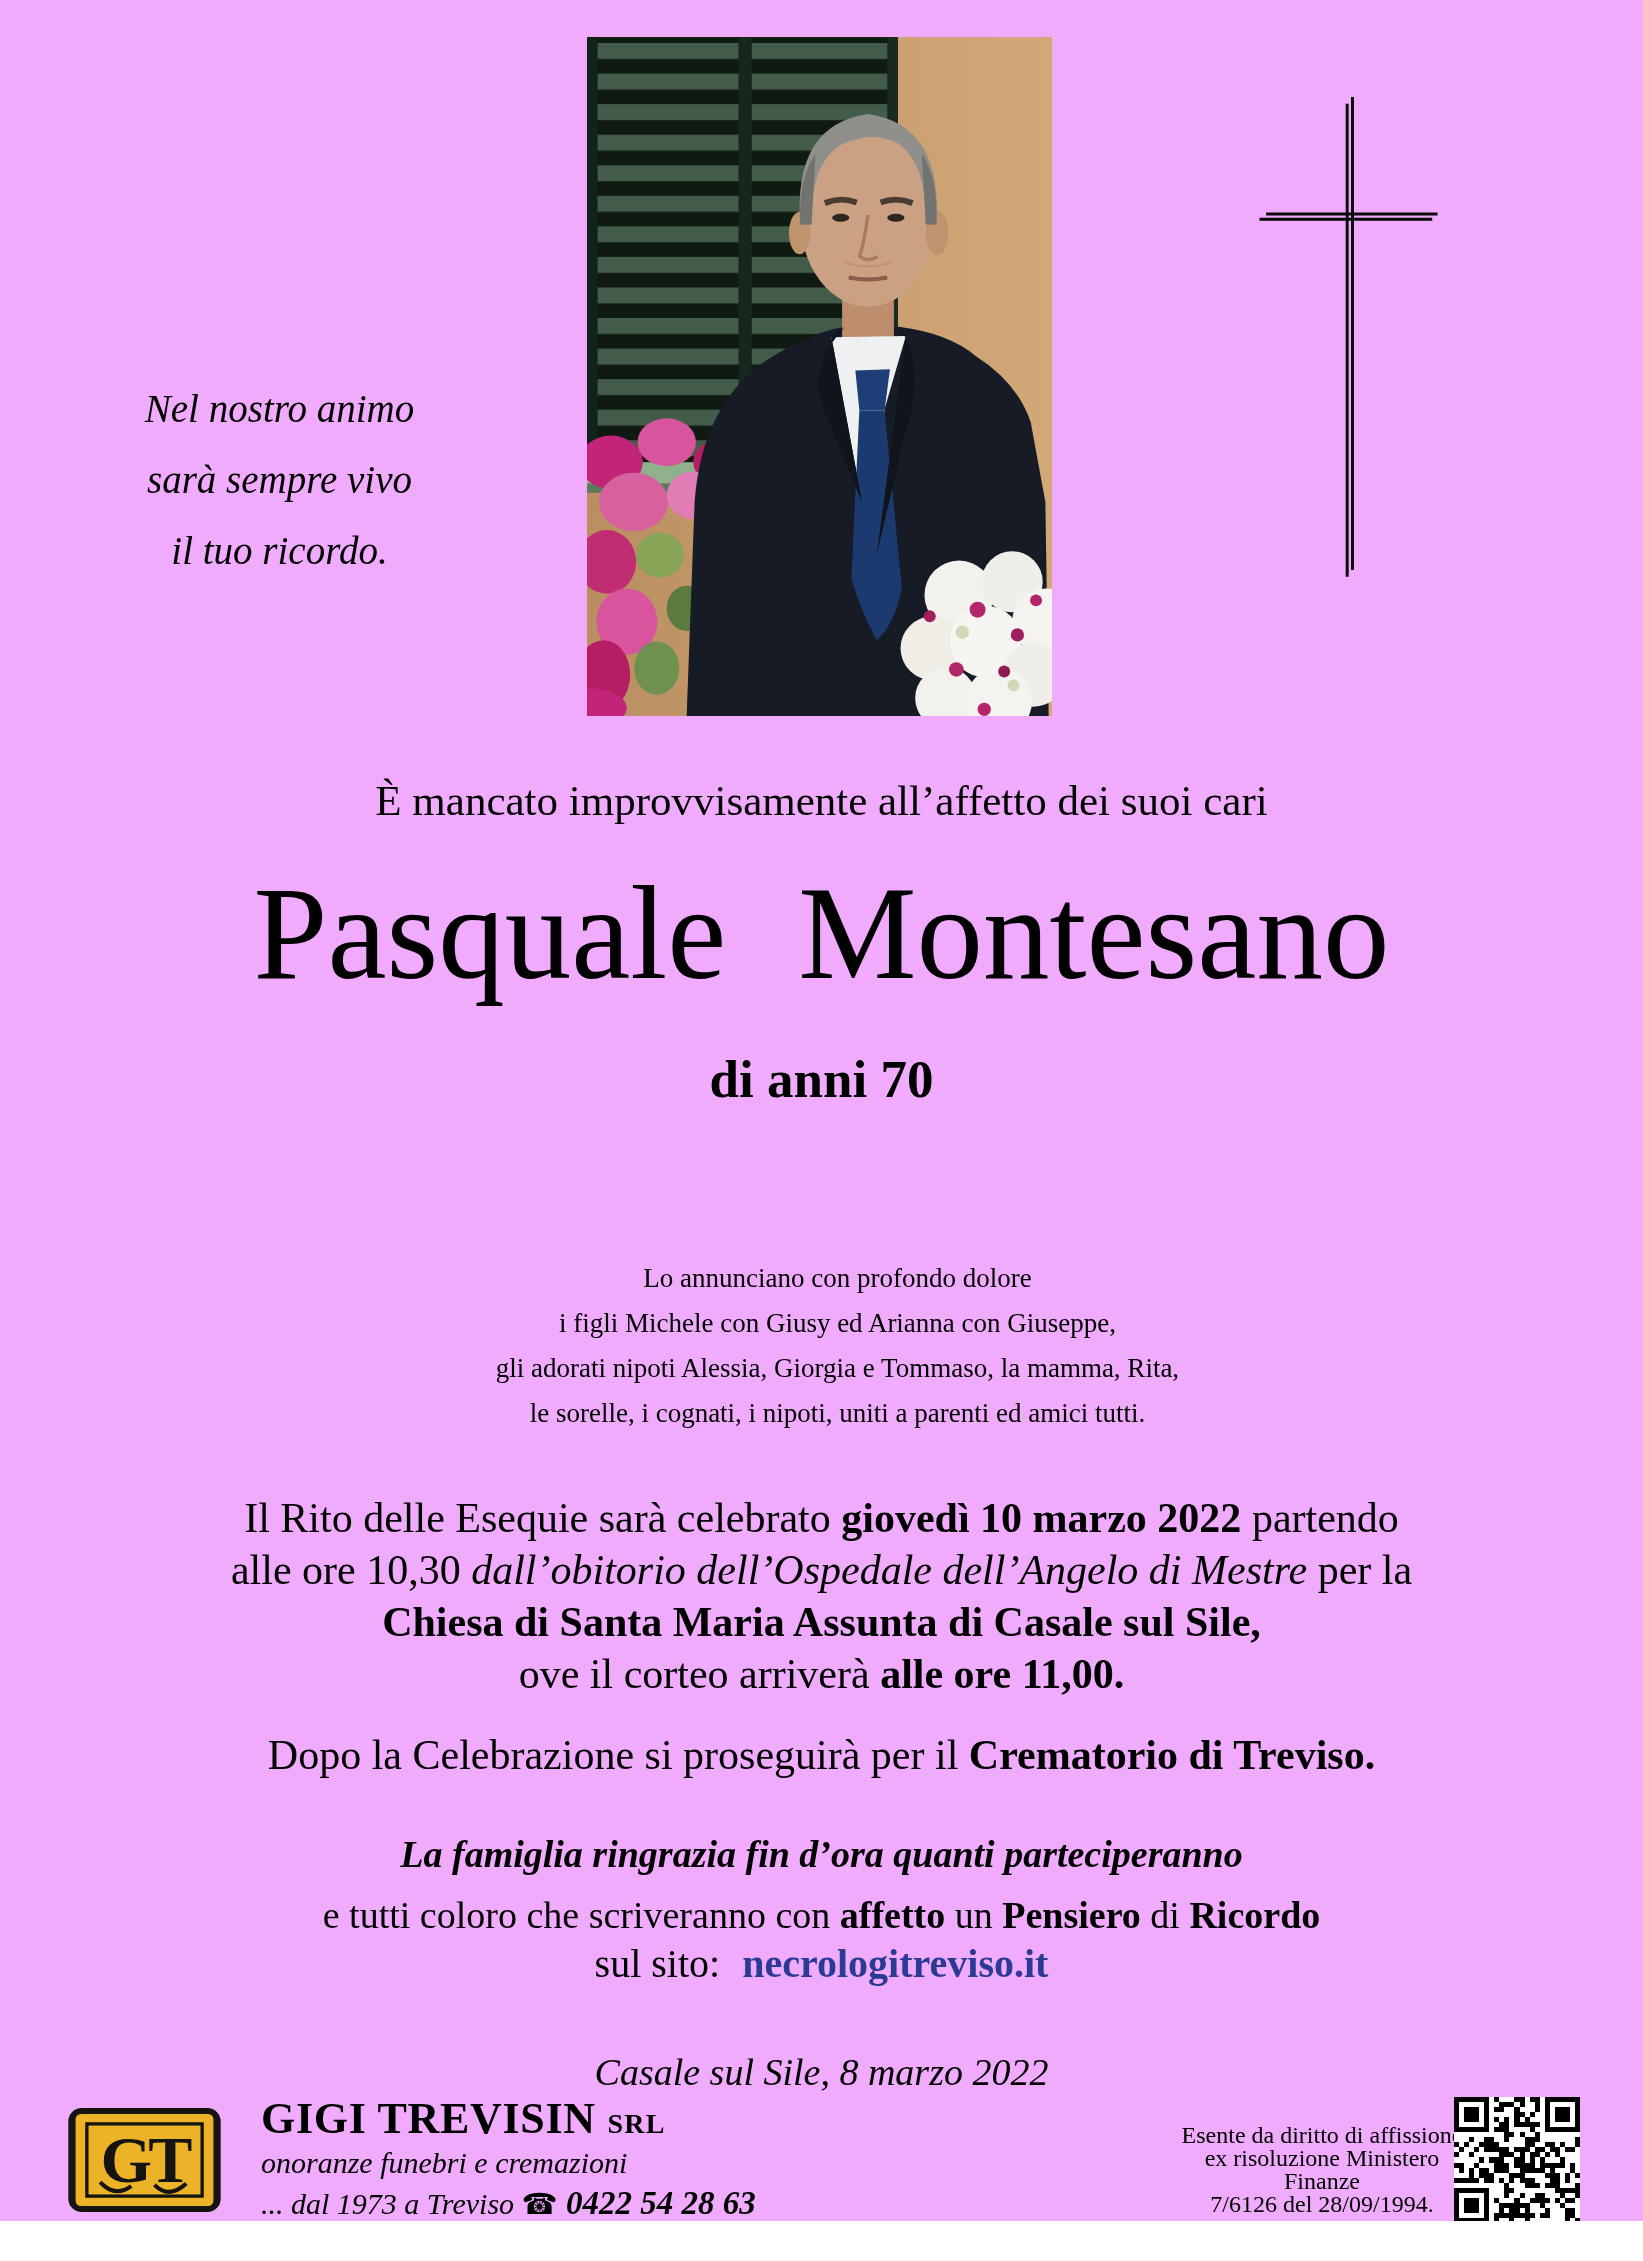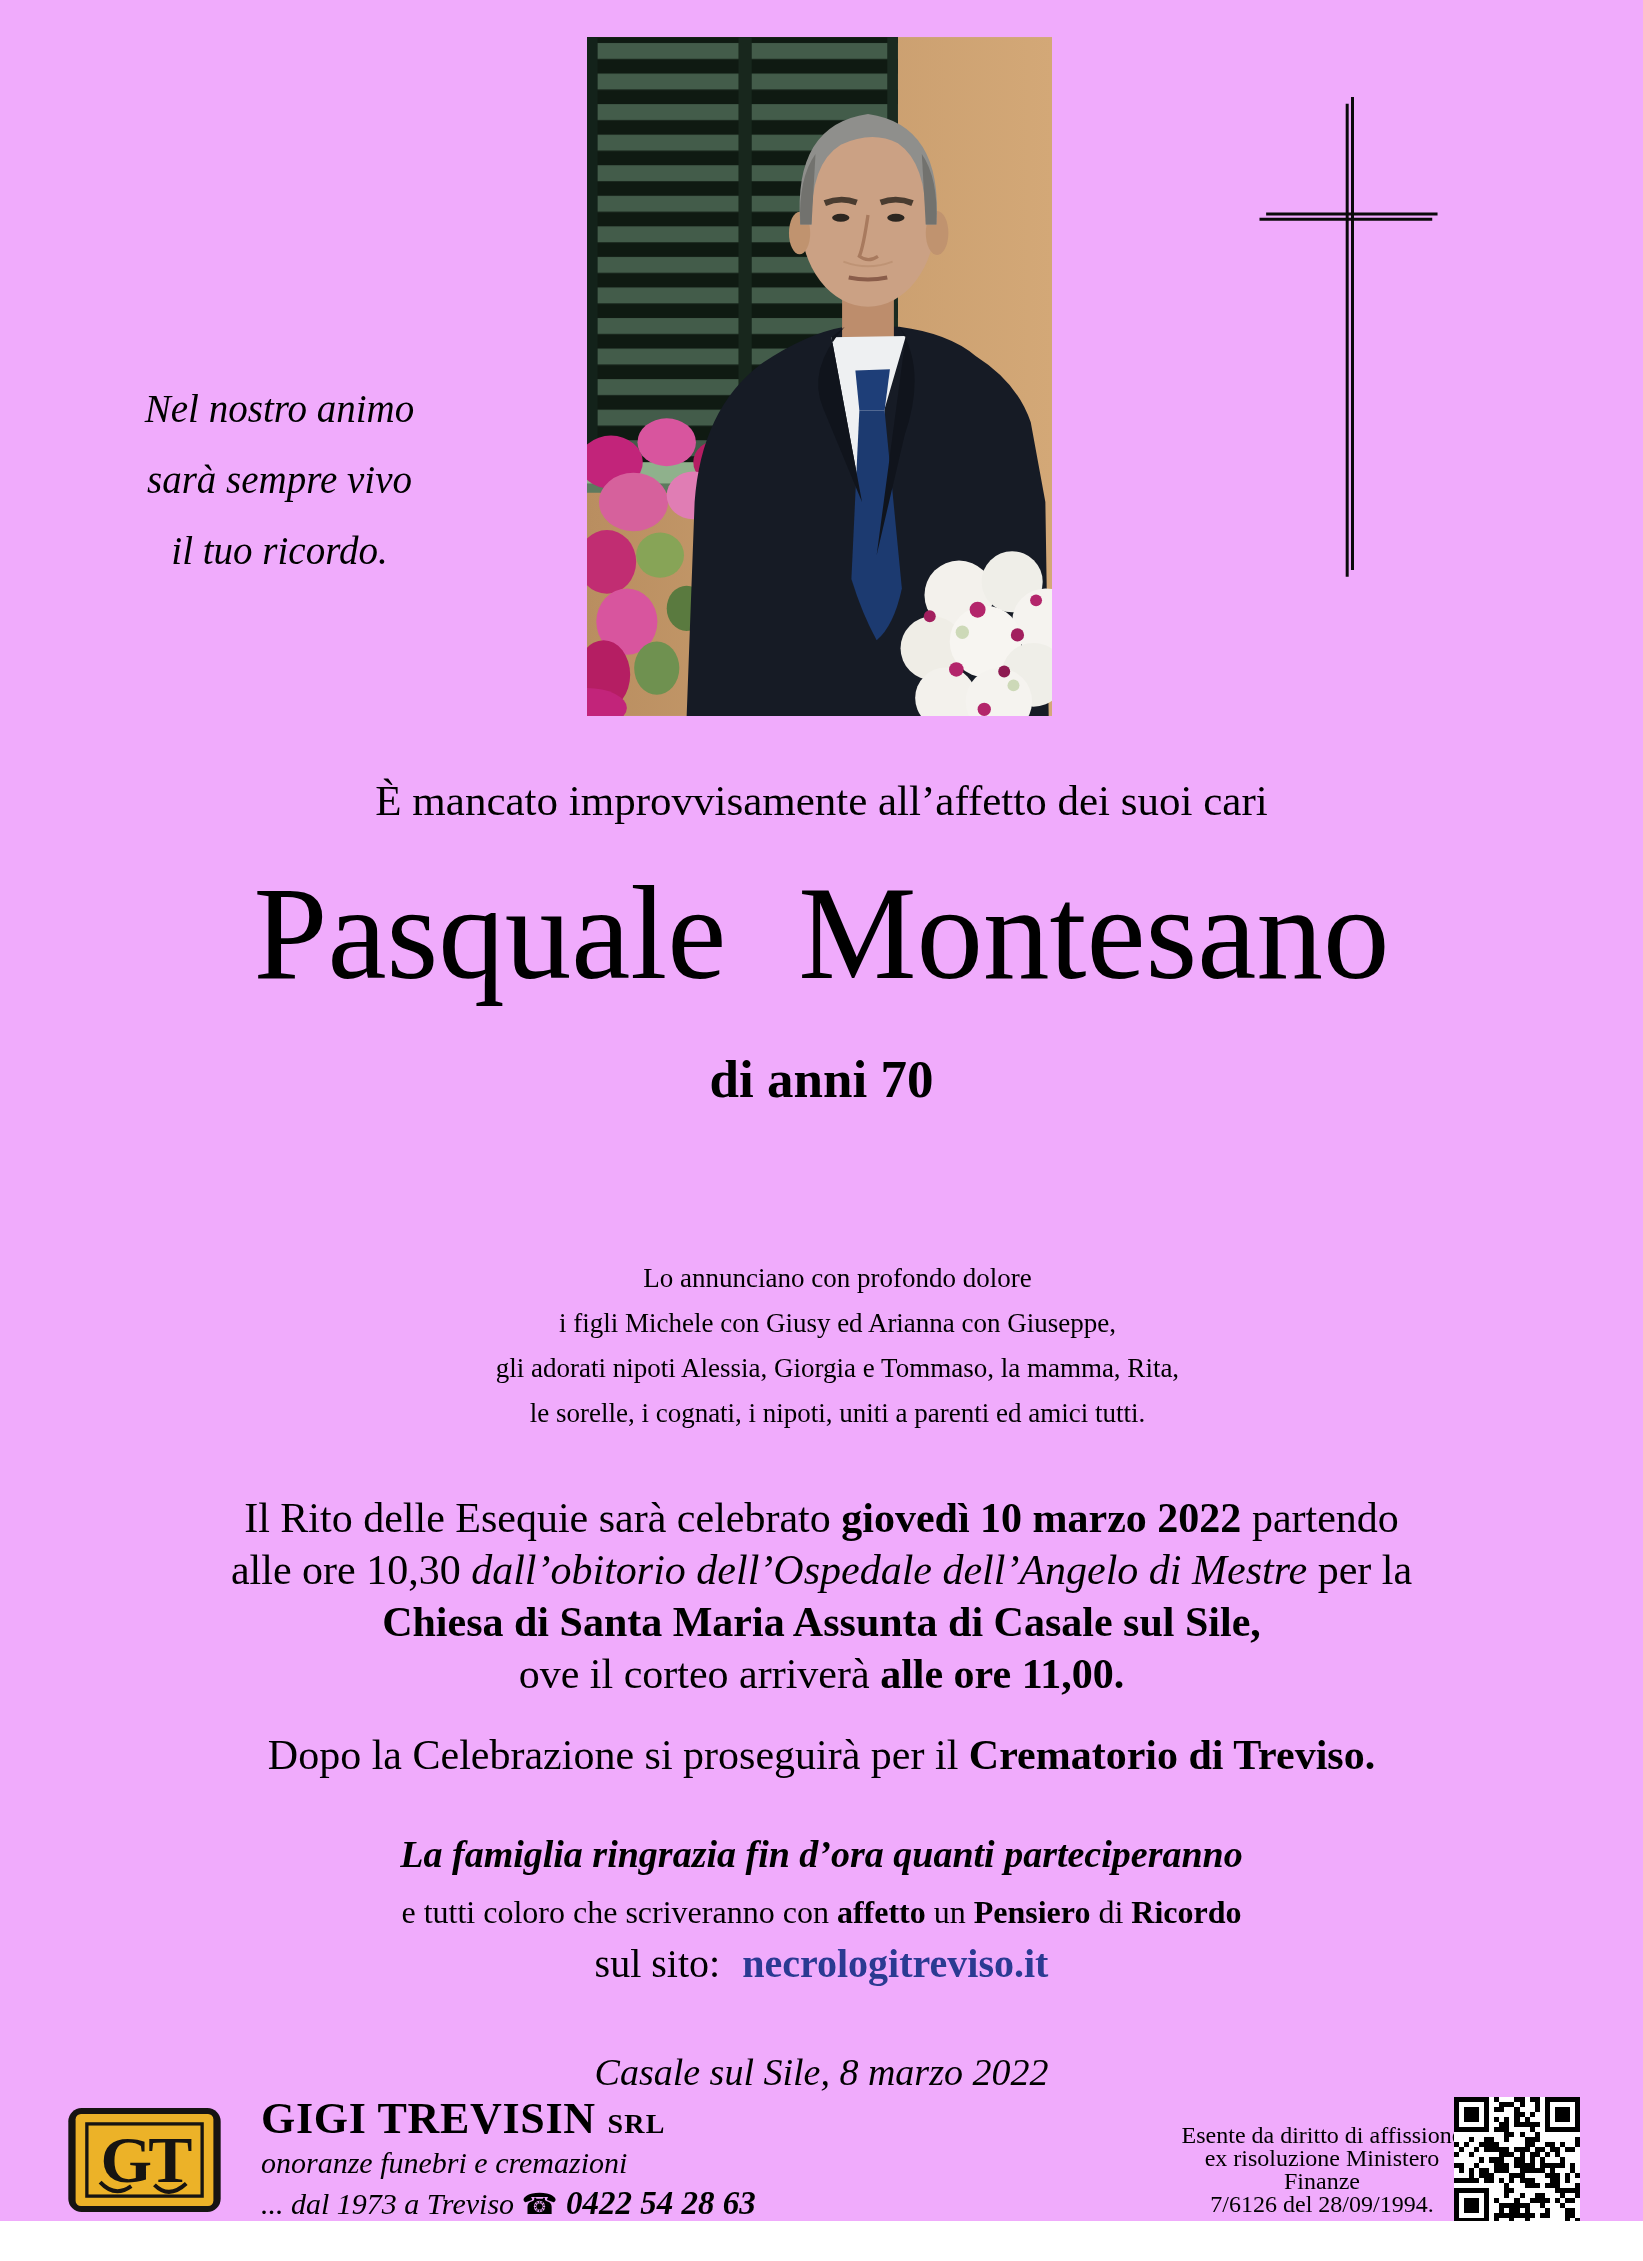--- a/index.html
+++ b/index.html
@@ -28,21 +28,21 @@
 
   .intro{top:779px;font-size:43px;}
   .name{top:867px;font-size:133px;}
   .name .last{margin-left:72px;}
   .age{top:1053px;font-size:53px;font-weight:bold;}
 
   .family{top:1256px;font-size:27px;line-height:45px;padding-left:16px;}
   .ceremony{top:1492px;font-size:42px;line-height:52px;}
   .dopo{top:1734px;font-size:42px;}
   .thanks1{top:1835px;font-size:38px;font-weight:bold;font-style:italic;}
-  .thanks2{top:1896px;font-size:32px;}
+  .thanks2{top:1896px;font-size:38px;}
   .sito{top:1944px;font-size:40px;}
   .sito .link{font-weight:bold;}
   .dateline{top:2053px;font-size:38px;font-style:italic;}
 
   .footer-logo{left:68px;top:2108px;width:153px;height:104px;}
   .company{left:261px;top:2097px;white-space:nowrap;}
   .company-name{font-size:44px;font-weight:bold;letter-spacing:0.7px;line-height:1;}
   .company-suffix{font-size:28px;font-weight:bold;letter-spacing:1.3px;}
   .tagline{font-size:30px;font-style:italic;line-height:1;margin-top:6.6px;}
   .since-line{font-size:30px;font-style:italic;line-height:1;margin-top:9.3px;}

